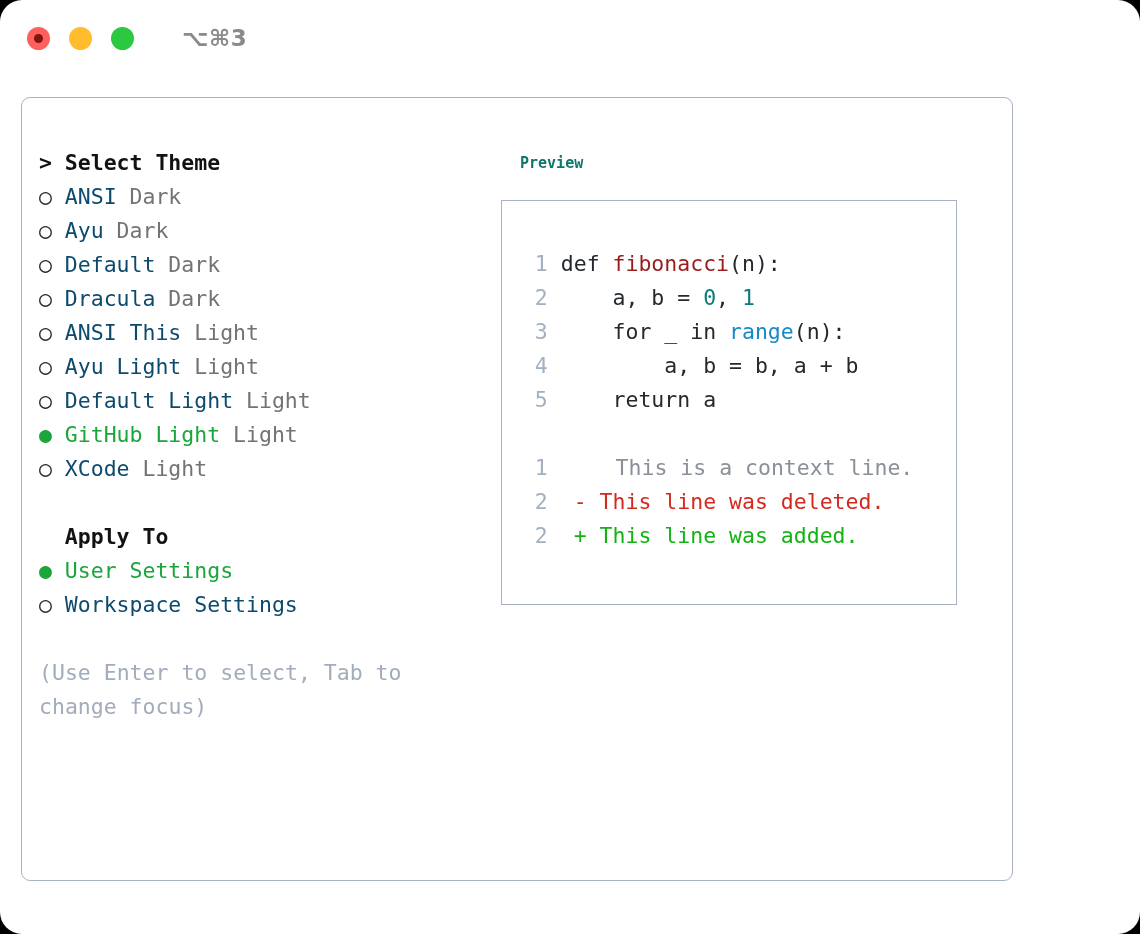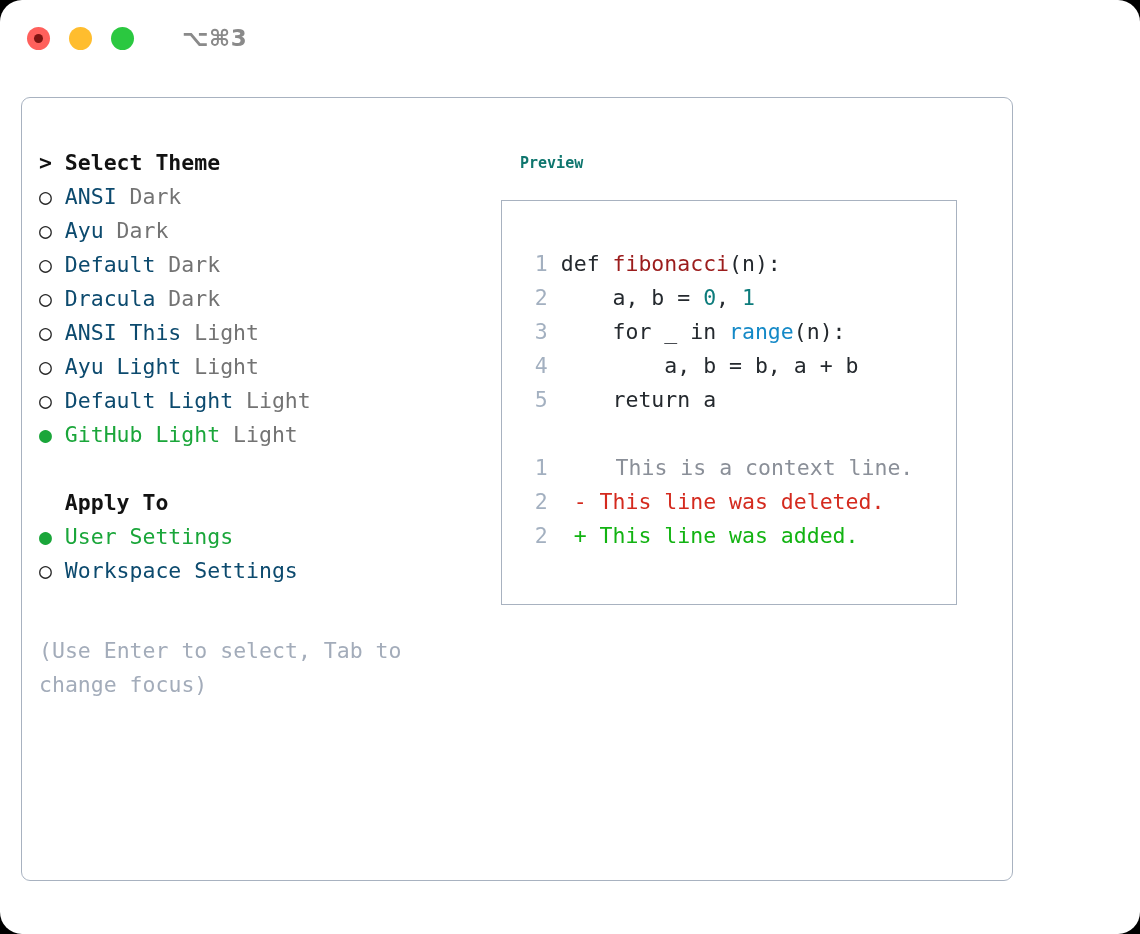--- a/index.html
+++ b/index.html
@@ -131,21 +131,20 @@
   }
 
   .blank-line { height: 34px; }
 
   .hint {
     color: #a3acba;
     font-size: 21.5px;
     line-height: 34px;
     width: 400px;
     white-space: pre-wrap;
-    margin-top: 12px;
   }
 
   
   .right-col {
     position: absolute;
     left: 479px;
     top: 48px;
     width: 490px;
   }
   .preview-title {
@@ -207,20 +206,21 @@
 
         <div id="theme-list">
             <div class="mono-line theme-row"><span class="marker">○</span><span class="name">ANSI</span><span class="category"> Dark</span></div>
             <div class="mono-line theme-row"><span class="marker">○</span><span class="name">Ayu</span><span class="category"> Dark</span></div>
             <div class="mono-line theme-row"><span class="marker">○</span><span class="name">Default</span><span class="category"> Dark</span></div>
             <div class="mono-line theme-row"><span class="marker">○</span><span class="name">Dracula</span><span class="category"> Dark</span></div>
             <div class="mono-line theme-row"><span class="marker">○</span><span class="name">ANSI This</span><span class="category"> Light</span></div>
             <div class="mono-line theme-row"><span class="marker">○</span><span class="name">Ayu Light</span><span class="category"> Light</span></div>
             <div class="mono-line theme-row"><span class="marker">○</span><span class="name">Default Light</span><span class="category"> Light</span></div>
             <div class="mono-line theme-row selected"><span class="marker">●</span><span class="name">GitHub Light</span><span class="category"> Light</span></div>
+            <div class="mono-line theme-row"><span class="marker">○</span><span class="name">XCode</span><span class="category"> Light</span></div>
           </div>
 
         <div class="blank-line"></div>
 
         <div class="mono-line section-label"><span class="marker"> </span><span>Apply To</span></div>
 
         <div id="apply-to-list">
             <div class="mono-line theme-row selected"><span class="marker">●</span><span class="name">User Settings</span></div>
             <div class="mono-line theme-row"><span class="marker">○</span><span class="name">Workspace Settings</span></div>
           </div>

